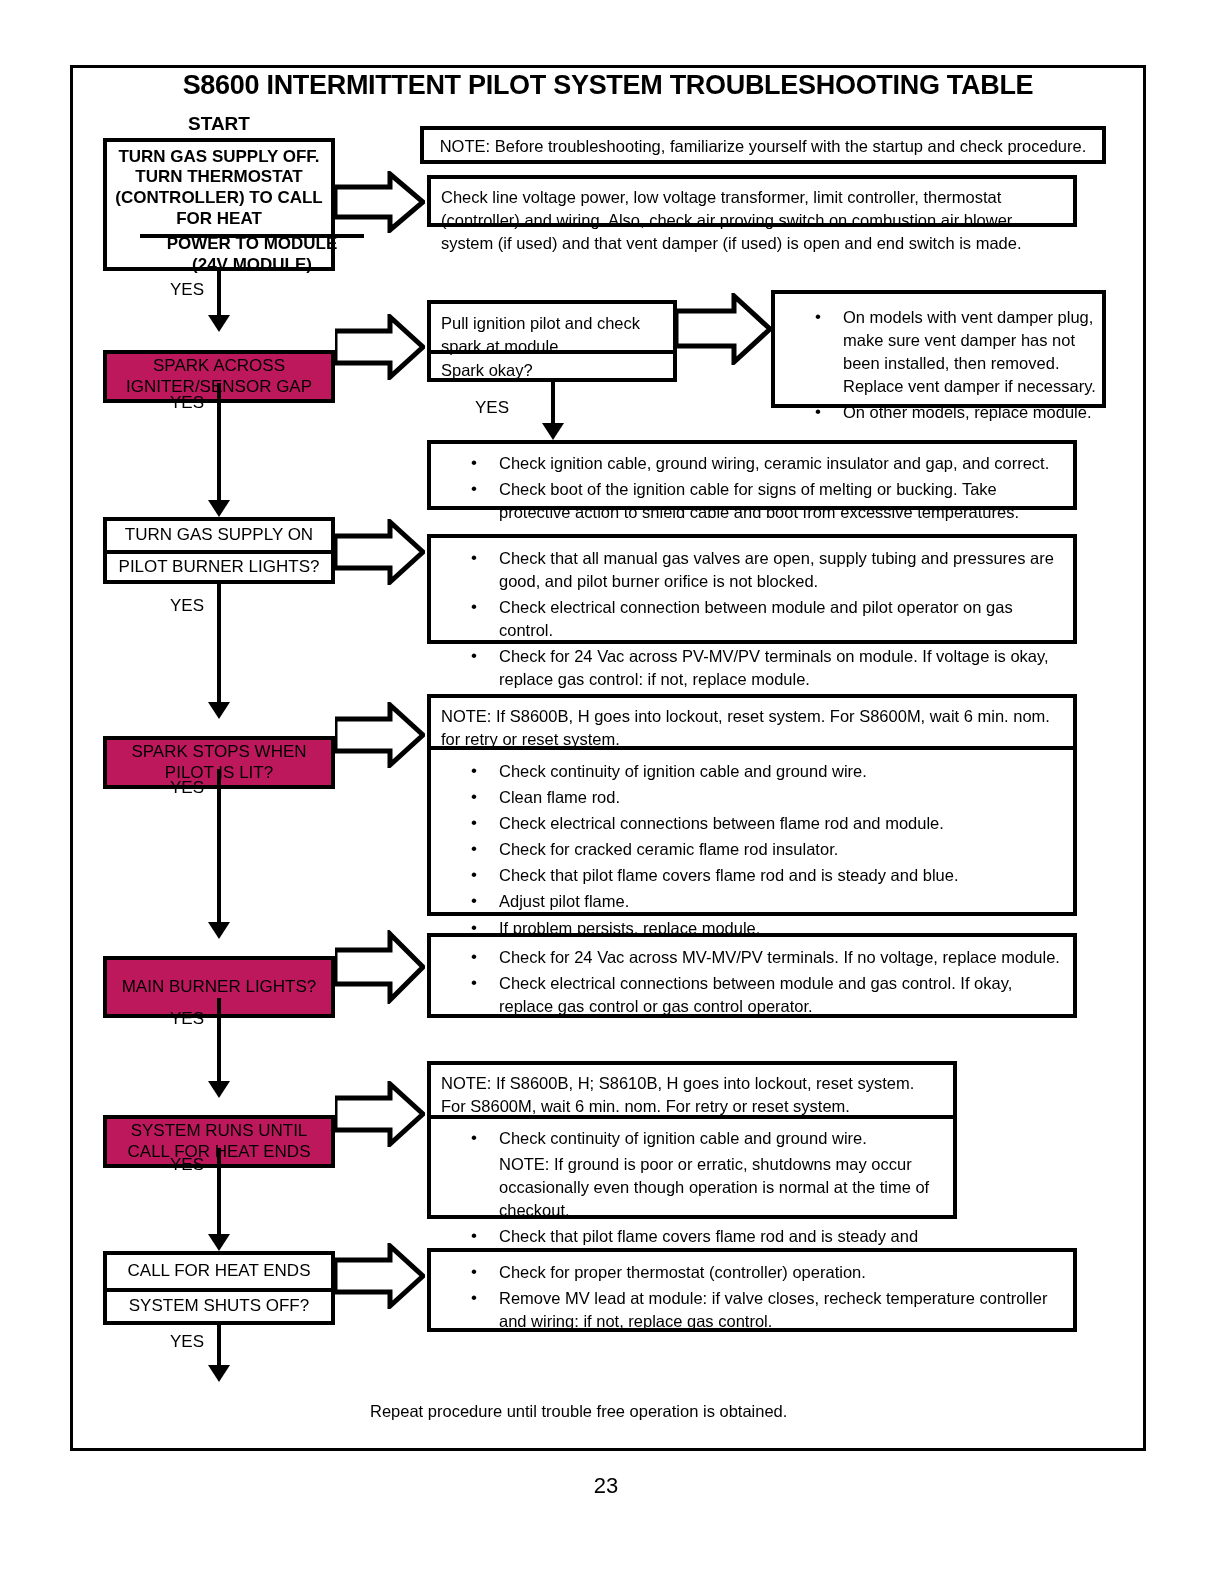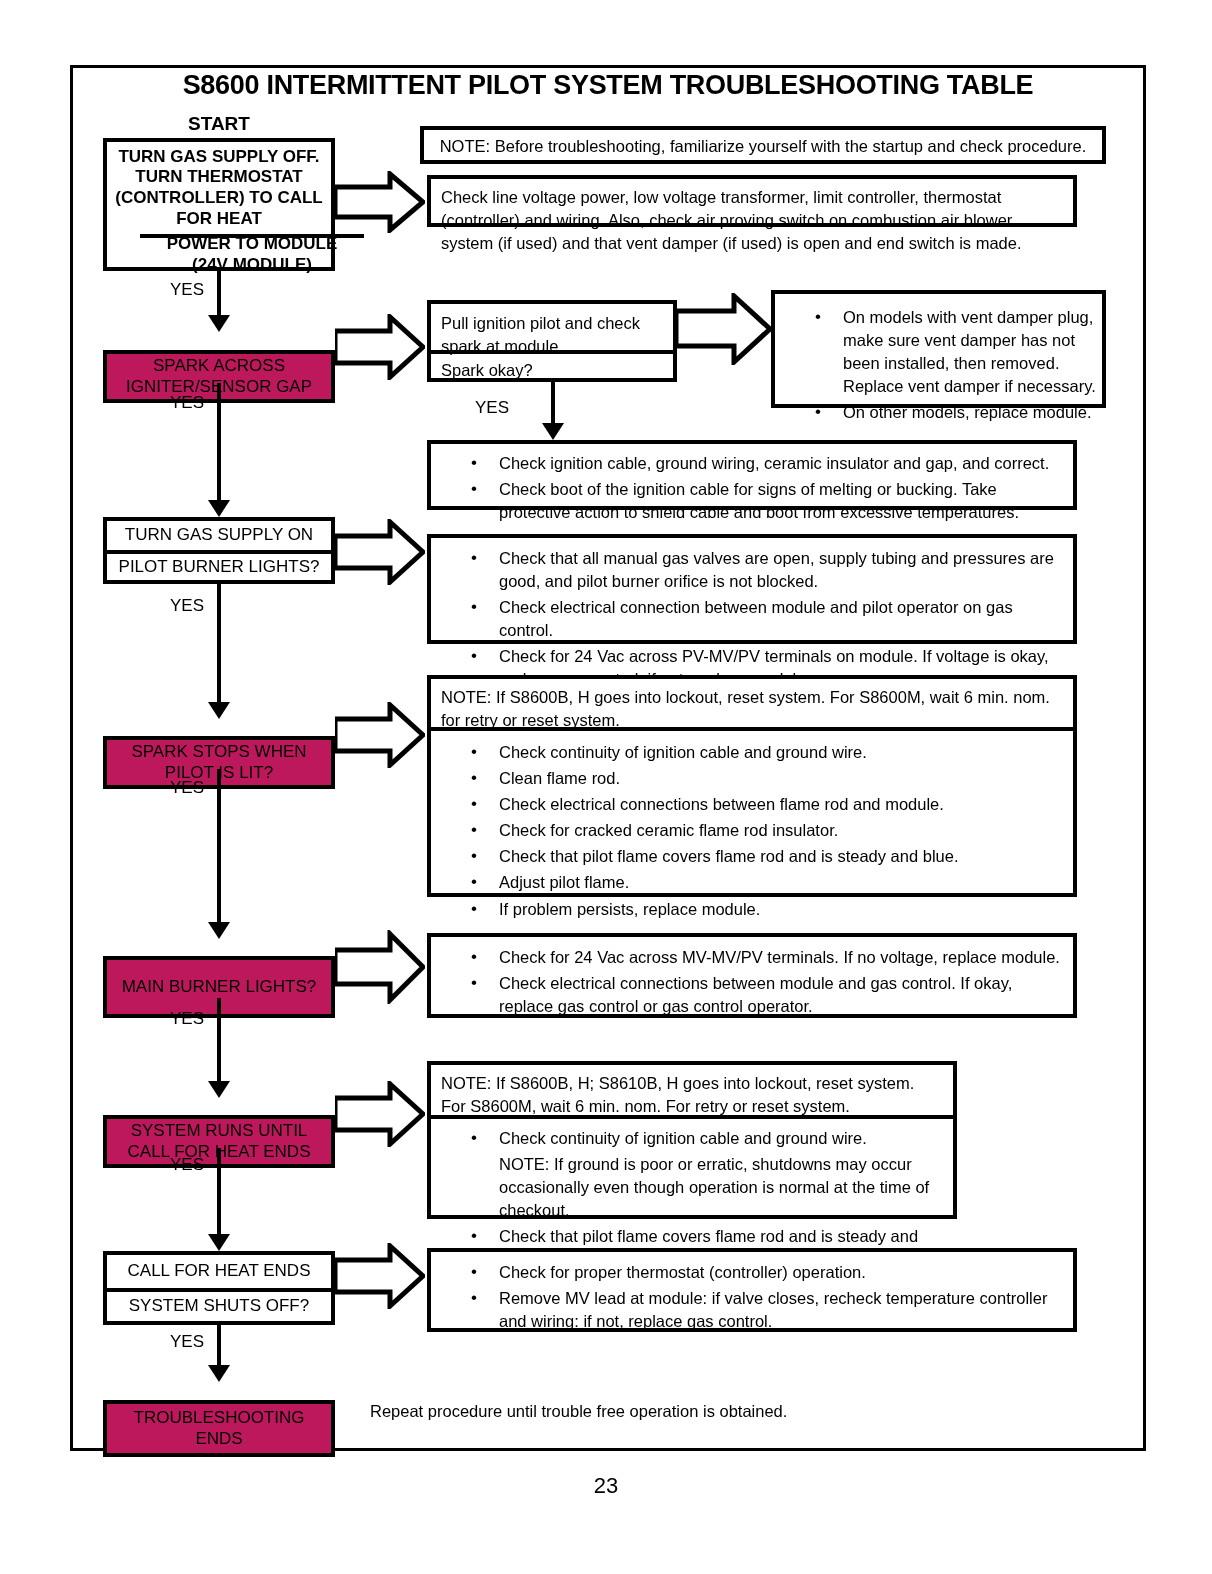--- a/index.html
+++ b/index.html
@@ -188,24 +188,20 @@
   <div class="barrow" style="left:335px;top:1243px;width:90px;height:66px;">
     <svg width="90" height="66" viewBox="0 0 90 66">
         <polygon points="0,17 55,17 55,3 88,33 55,63 55,49 0,49" fill="#fff" stroke="#000" stroke-width="5"></polygon>
       </svg>
   </div>
 
   <div class="yes-lbl" style="left:170px;top:1332px;">YES</div>
   <div class="vline" style="left:217px;top:1325px;height:47px;"></div>
   <div class="vhead" style="left:208px;top:1365px;"></div>
 
-  <div class="box" style="left:103px;top:1380px;width:232px;height:57px;flex-direction:column;">
-    <span class="lc">TROUBLESHOOTING</span>
-    <span class="lc">ENDS</span>
-  </div>
 
   <div class="repeat" style="left:370px;top:1402px;">Repeat procedure until trouble free operation is obtained.</div>
 
   <div class="panel" style="left:420px;top:126px;width:686px;height:38px;">
     <div class="seg" style="text-align:center;padding-top:5px;">
       <span class="noteline">NOTE: Before troubleshooting, familiarize yourself with the startup and check procedure.</span>
     </div>
   </div>
 
   <div class="panel" style="left:427px;top:175px;width:650px;height:52px;">
@@ -255,21 +251,21 @@
   <div class="panel" style="left:427px;top:534px;width:650px;height:110px;">
     <div class="seg" style="padding:9px 6px;">
       <ul class="bul">
         <li>Check that all manual gas valves are open, supply tubing and pressures are good, and pilot burner orifice is not blocked.</li>
         <li>Check electrical connection between module and pilot operator on gas control.</li>
         <li>Check for 24 Vac across PV-MV/PV terminals on module.  If voltage is okay, replace gas control: if not, replace module.</li>
       </ul>
     </div>
   </div>
 
-  <div class="panel" style="left:427px;top:675px;width:650px;height:222px;">
+  <div class="panel" style="left:427px;top:694px;width:650px;height:222px;">
     <div class="seg" style="padding:7px 10px;height:48px;">
       <span class="noteline">NOTE: If S8600B, H goes into lockout, reset system.  For S8600M, wait 6 min. nom. for retry or reset system.</span>
     </div>
     <div class="seg" style="padding:10px 6px;">
       <ul class="bul">
         <li>Check continuity of ignition cable and ground wire.</li>
         <li>Clean flame rod.</li>
         <li>Check electrical connections between flame rod and module.</li>
         <li>Check for cracked ceramic flame rod insulator.</li>
         <li>Check that pilot flame covers flame rod and is steady and blue.</li>

